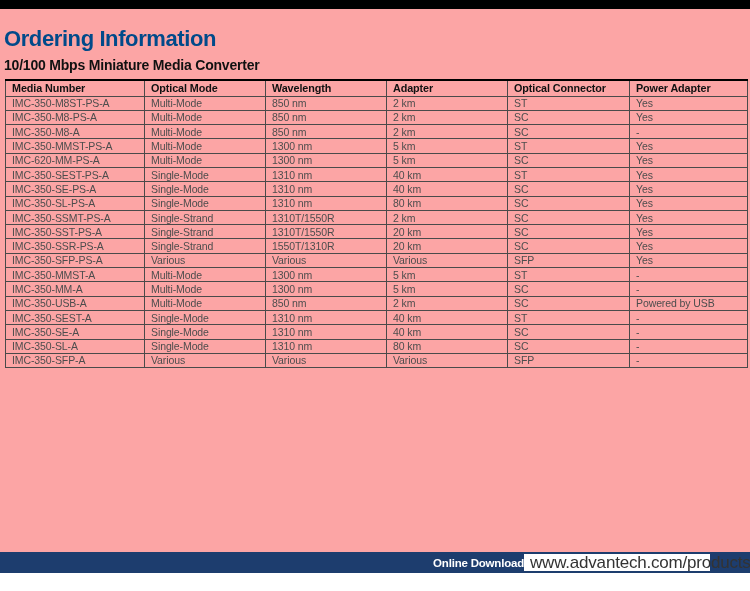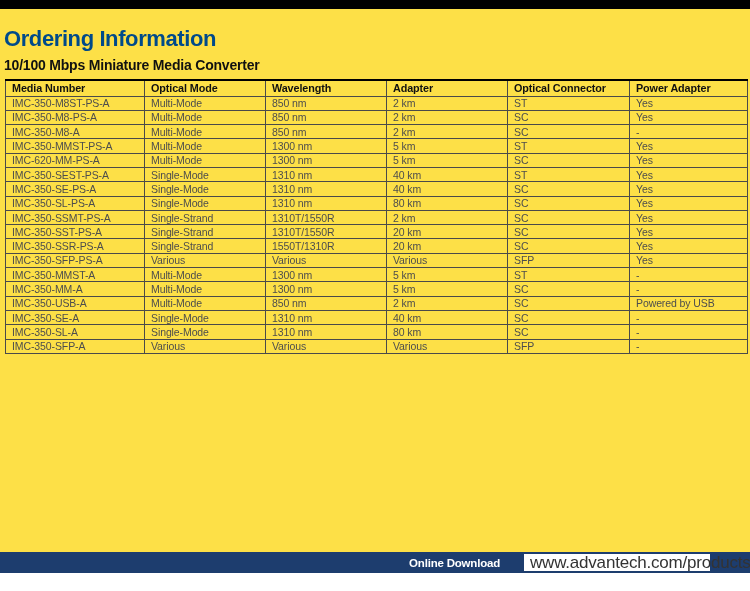--- a/index.html
+++ b/index.html
@@ -1,18 +1,18 @@
 <!DOCTYPE html>
 <html><head>
 <meta charset="utf-8">
 <style>
   * { margin:0; padding:0; box-sizing:border-box; }
   html,body { width:750px; height:591px; background:#ffffff;
               font-family:"Liberation Sans", sans-serif; overflow:hidden; }
-  .page { position:relative; width:750px; height:563px; background:#fde047;padding-left:36px; }
+  .page { position:relative; width:750px; height:563px; background:#fca5a5;padding-left:36px; }
 
   .top-bar { position:absolute; top:0; left:0; width:750px; height:9px; background:#000000; }
 
   .title { position:absolute; top:26px; left:4px;
            font-size:22px; font-weight:bold; letter-spacing:-0.4px;
            color:#004a8a; }
 
   .subtitle { position:absolute; top:57px; left:4px;
               font-size:14px; font-weight:bold; color:#111111; letter-spacing:-0.2px; }
 
@@ -22,21 +22,21 @@
   .order-table th, .order-table td { border:1px solid #4a4a4a; padding:0 0 0 6px;
                                      text-align:left; overflow:hidden; white-space:nowrap; }
   .order-table th { height:16px; font-size:10.8px; font-weight:bold; color:#111111;
                     border-top:2px solid #000000; }
   .order-table td { height:14.3px; color:#4d4d4d; font-weight:normal; }
 
   .footer-bar { position:absolute; top:552px; left:0; width:750px; height:21px;
                 background:#1d3d6e; display:flex; align-items:center;
                 justify-content:flex-end; padding-right:40px; }
   .footer-label { color:#ffffff; font-weight:bold; font-size:11.5px;
-                  margin-right:24px; letter-spacing:-0.2px; }
+                  margin-right:0; letter-spacing:-0.2px; }
   .footer-url-box { background:#ffffff; width:186px; height:17px;
                     display:flex; align-items:center; padding-left:6px;
                     font-size:17px; color:#333333; letter-spacing:-0.2px; }
 </style>
 </head>
 <body>
 
 <div class="page">
 
   <div class="top-bar"></div>
@@ -179,20 +179,28 @@
         </tr>
         <tr>
           <td>IMC-350-USB-A</td>
           <td>Multi-Mode</td>
           <td>850 nm</td>
           <td>2 km</td>
           <td>SC</td>
           <td>Powered by USB</td>
         </tr>
         <tr>
+          <td>IMC-350-SEST-A</td>
+          <td>Single-Mode</td>
+          <td>1310 nm</td>
+          <td>40 km</td>
+          <td>ST</td>
+          <td>-</td>
+        </tr>
+        <tr>
           <td>IMC-350-SE-A</td>
           <td>Single-Mode</td>
           <td>1310 nm</td>
           <td>40 km</td>
           <td>SC</td>
           <td>-</td>
         </tr>
         <tr>
           <td>IMC-350-SL-A</td>
           <td>Single-Mode</td>

